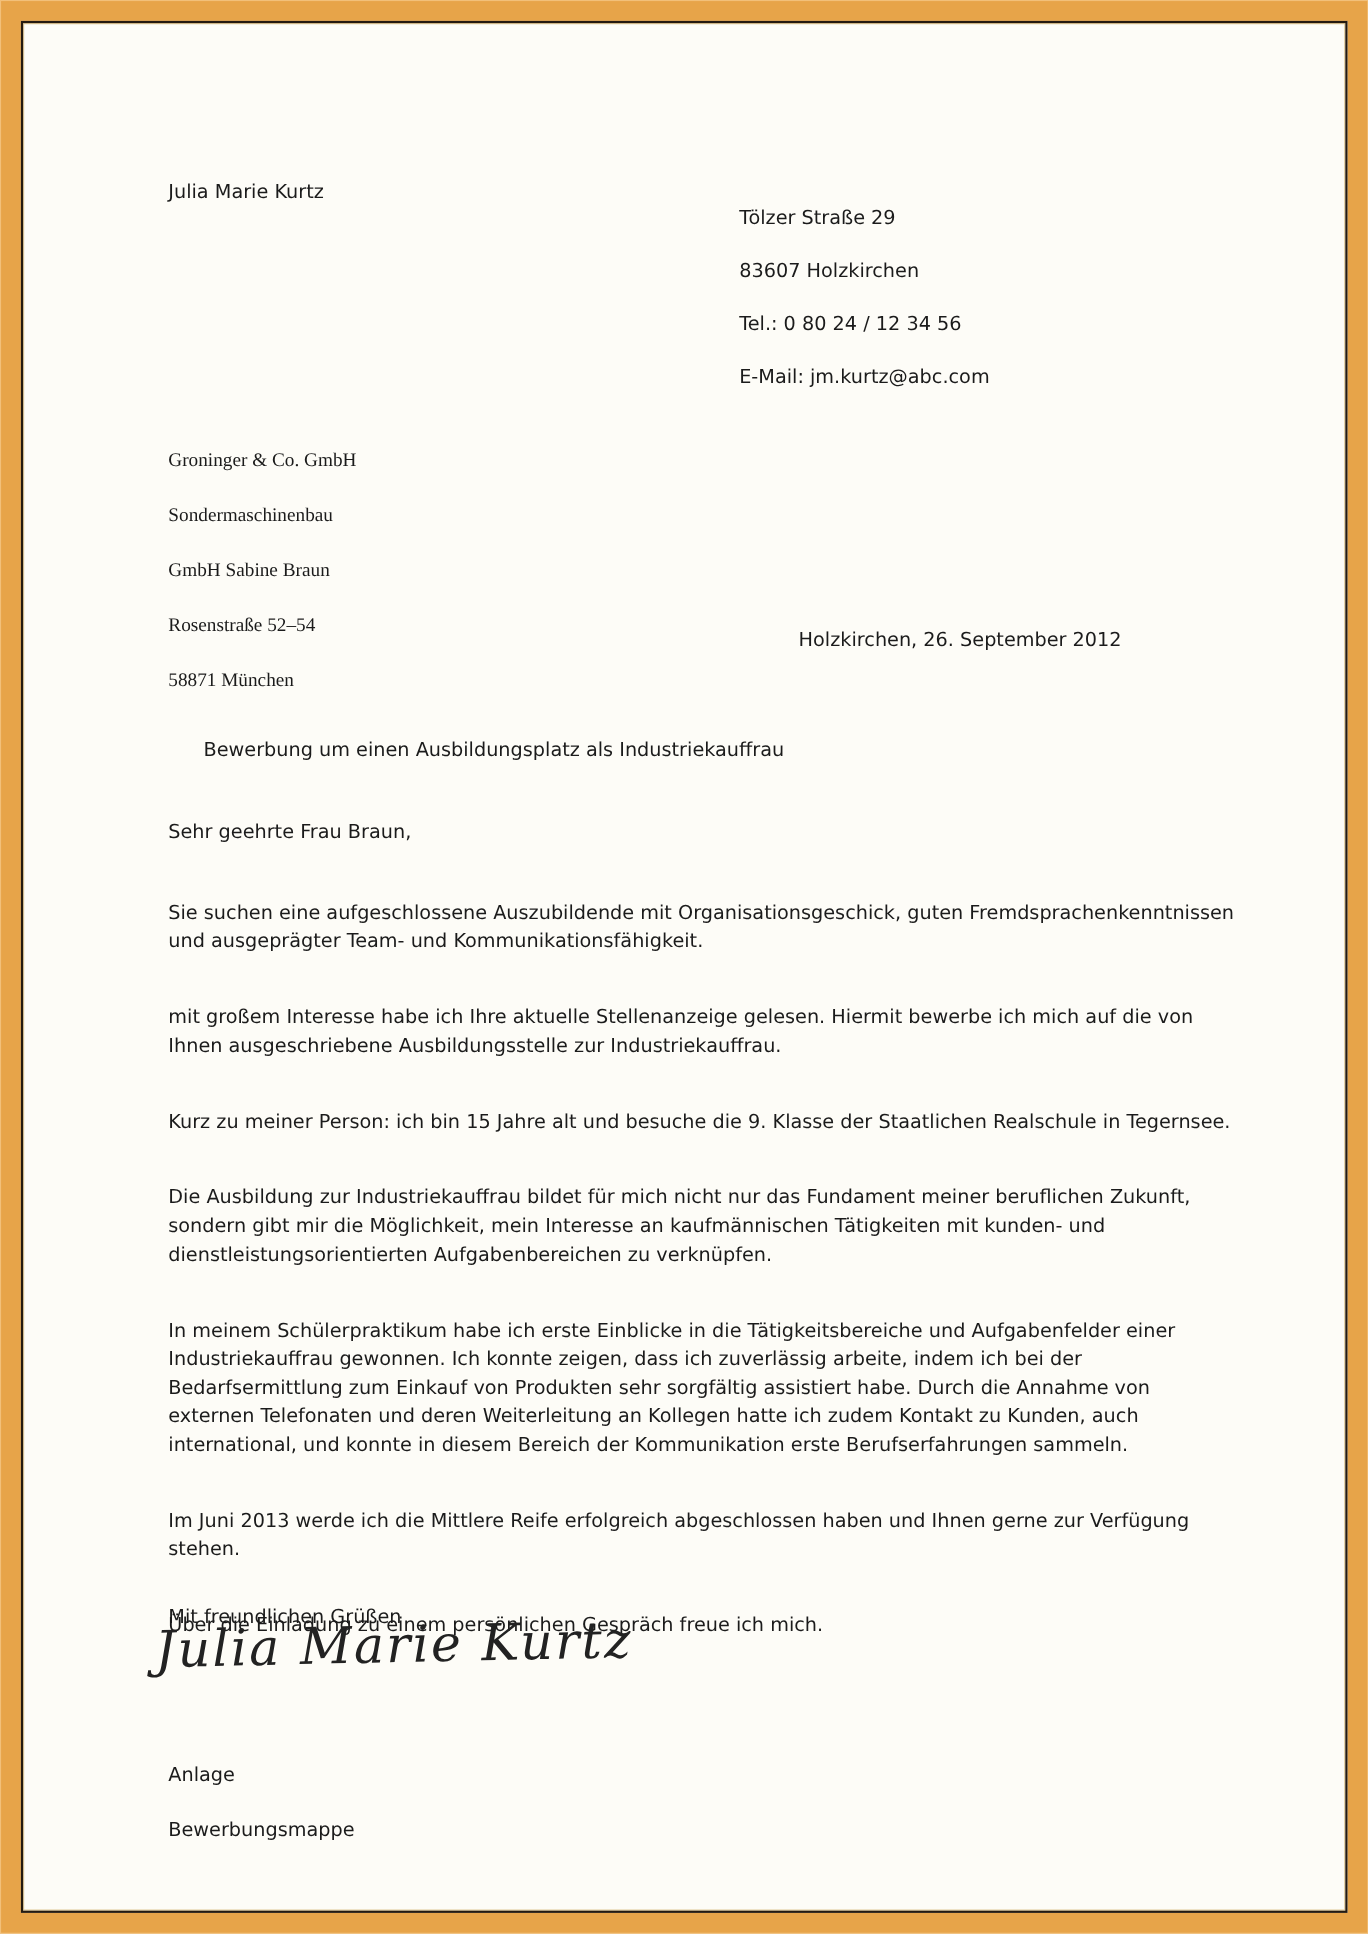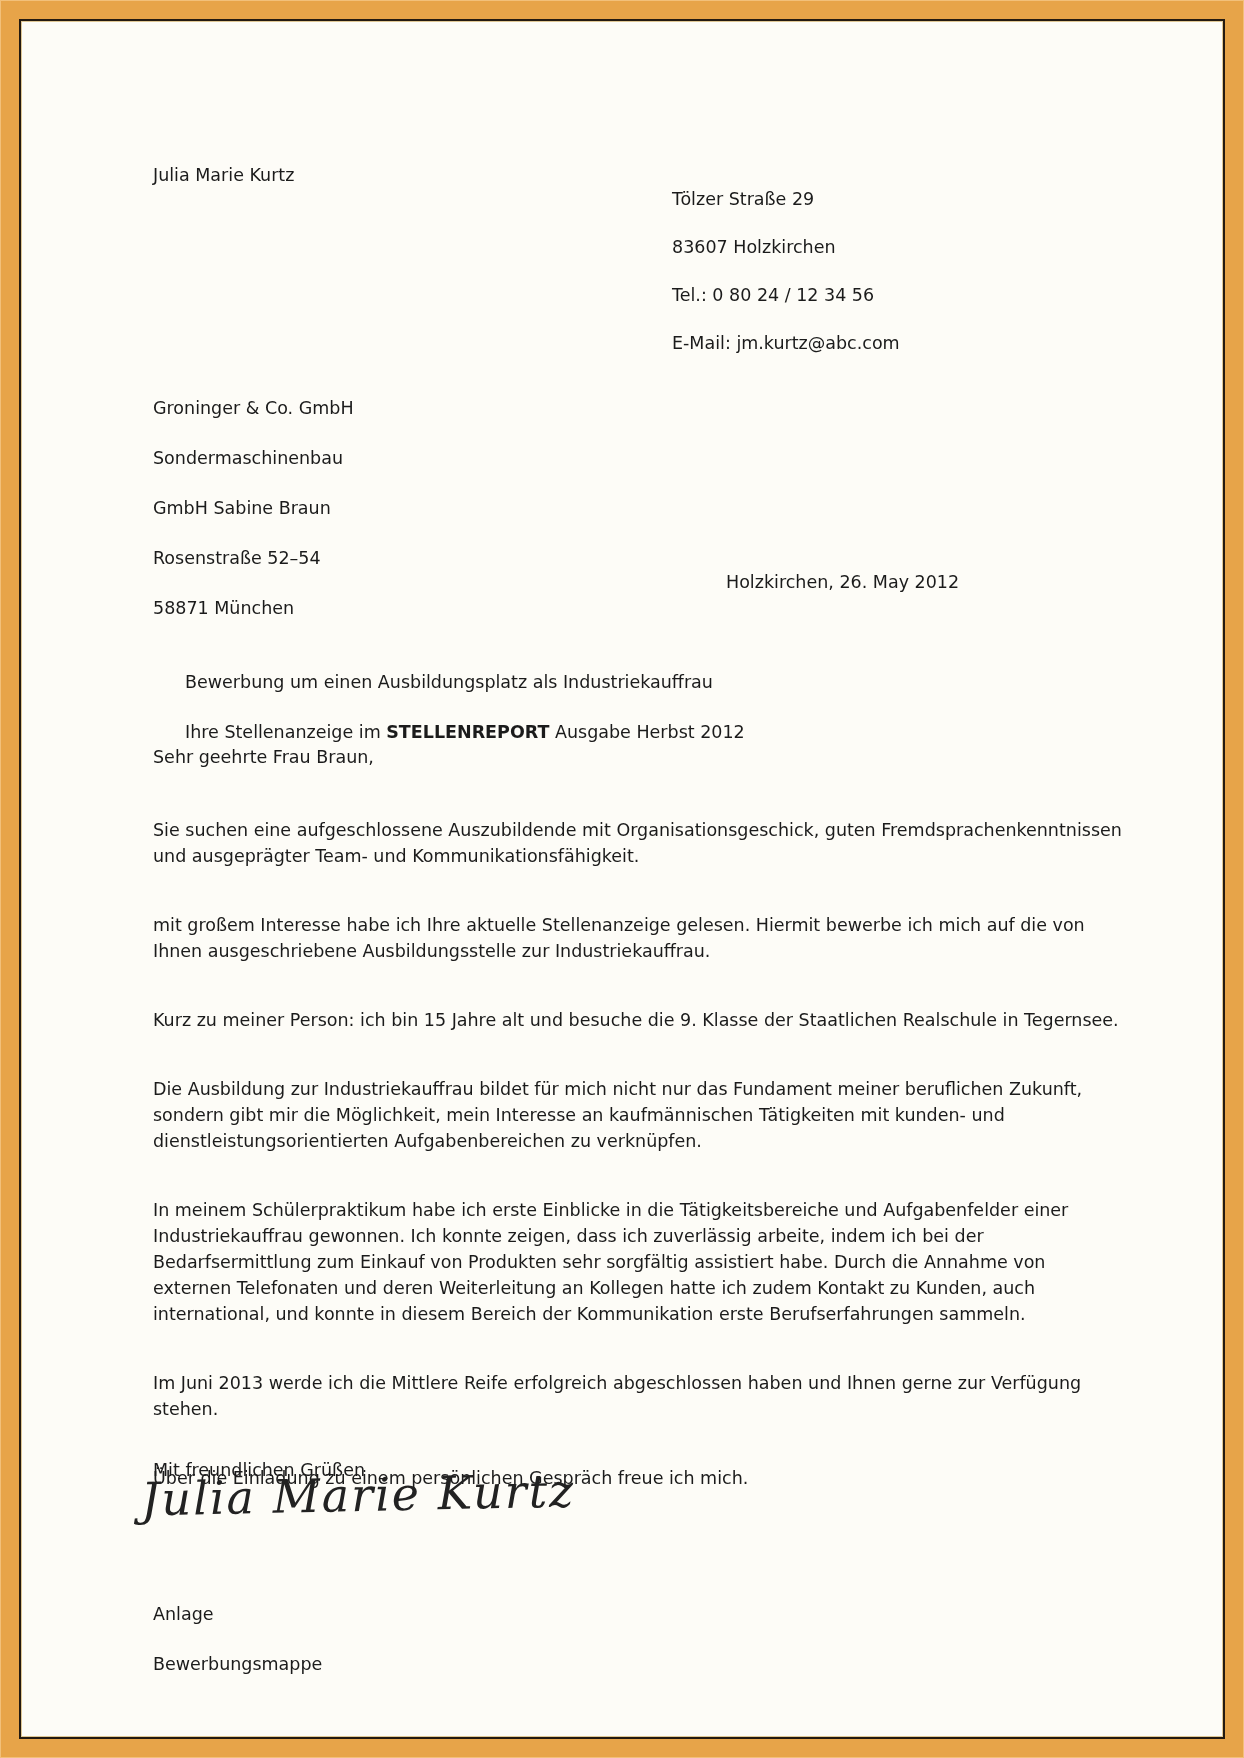--- a/index.html
+++ b/index.html
@@ -32,21 +32,21 @@
   .txt {
     position: absolute;
     color: var(--text-color, #1b1b1b);
     font-size: 17.5px;
     line-height: 24px;
     white-space: pre-line;
   }
 
   .sender-name   { left: 132px; top: 142px; }
   .sender-contact{ left: 651px; top: 142px; line-height: 24px; }
-  .recipient     { left: 132px; top: 350px; line-height: 25px; }
+  .recipient     { left: 132px; top: 360px; line-height: 25px; font-family: Liberation Serif, serif; }
   .dateline      { left: 705px; top: 549px; }
   .subject       { left: 132px; top: 624px; line-height: 25px; margin-left: 32px; }
   .subject .bold { font-weight: bold; }
   .salutation    { left: 132px; top: 724px; }
 
   .body-block { left: 132px; top: 772px; width: 975px; }
   .body-block p {
     margin: 0 0 19px 0;
     line-height: 26px;
   }
@@ -80,25 +80,24 @@
     </div>
 
     <div class="txt recipient">
       <div>Groninger &amp; Co. GmbH</div>
       <div>Sondermaschinenbau</div>
       <div>GmbH Sabine Braun</div>
       <div>Rosenstraße 52–54</div>
       <div>58871 München</div>
     </div>
 
-    <div class="txt dateline">Holzkirchen, 26. May 2012</div>
+    <div class="txt dateline">Holzkirchen, 26. September 2012</div>
 
     <div class="txt subject">
       <div>Bewerbung um einen Ausbildungsplatz als Industriekauffrau</div>
-      <div><span>Ihre Stellenanzeige im </span><span class="bold">STELLENREPORT</span><span> Ausgabe Herbst 2012</span></div>
     </div>
 
     <div class="txt salutation">Sehr geehrte Frau Braun,</div>
 
     <div class="txt body-block">
       <p>Sie suchen eine aufgeschlossene Auszubildende mit Organisationsgeschick, guten Fremdsprachenkenntnissen und ausgeprägter Team- und Kommunikationsfähigkeit.</p>
       <p>mit großem Interesse habe ich Ihre aktuelle Stellenanzeige gelesen. Hiermit bewerbe ich mich auf die von Ihnen ausgeschriebene Ausbildungsstelle zur Industriekauffrau.</p>
       <p>Kurz zu meiner Person: ich bin 15 Jahre alt und besuche die 9. Klasse der Staatlichen Realschule in Tegernsee.</p>
       <p>Die Ausbildung zur Industriekauffrau bildet für mich nicht nur das Fundament meiner beruflichen Zukunft, sondern gibt mir die Möglichkeit, mein Interesse an kaufmännischen Tätigkeiten mit kunden- und dienstleistungsorientierten Aufgabenbereichen zu verknüpfen.</p>
       <p>In meinem Schülerpraktikum habe ich erste Einblicke in die Tätigkeitsbereiche und Aufgabenfelder einer Industriekauffrau gewonnen. Ich konnte zeigen, dass ich zuverlässig arbeite, indem ich bei der Bedarfsermittlung zum Einkauf von Produkten sehr sorgfältig assistiert habe. Durch die Annahme von externen Telefonaten und deren Weiterleitung an Kollegen hatte ich zudem Kontakt zu Kunden, auch international, und konnte in diesem Bereich der Kommunikation erste Berufserfahrungen sammeln.</p>

